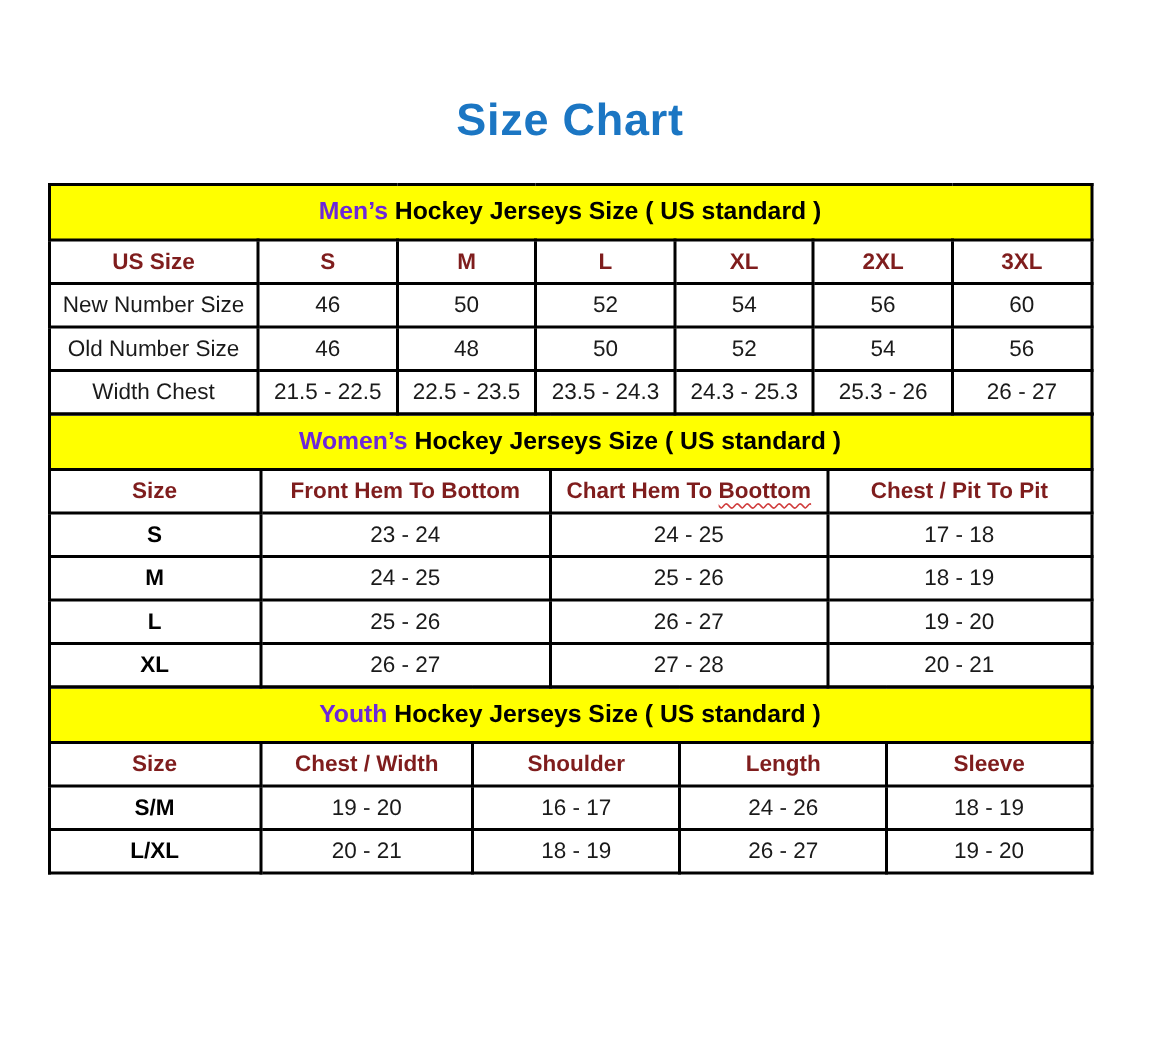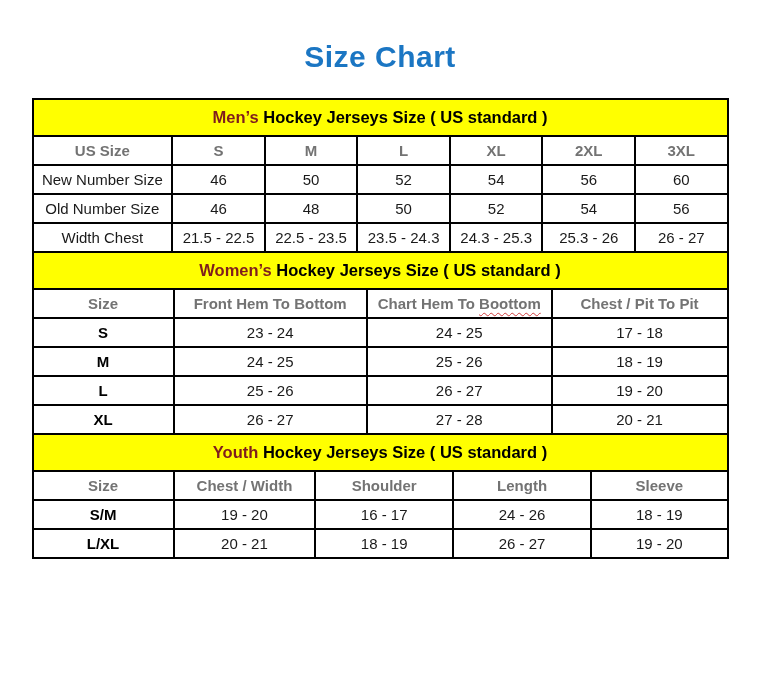--- a/index.html
+++ b/index.html
@@ -3,21 +3,21 @@
 <meta charset="utf-8">
 <style>
   html, body { margin: 0; padding: 0; }
   body {
     width: 776px; height: 692px;
     background: #ffffff;
     font-family: "Liberation Sans", "DejaVu Sans", sans-serif;
     color: #1a1a1a;
     overflow: hidden;
   }
-  .page { width: 760px; height: 692px; padding-top: 40px; box-sizing: border-box; }
+  .page { width: 760px; height: 692px; padding-top: 64px; box-sizing: border-box; }
   .page-title {
     margin: 0; text-align: center;
     font-size: 30px; font-weight: bold; letter-spacing: 0.5px;
     color: #1b76c3;
   }
   .tables-wrap { width: 697px; margin: 24px auto 0 auto; }
   table.size-table {
     width: 100%;
     border-collapse: collapse;
     table-layout: fixed;
@@ -28,22 +28,22 @@
     text-align: center; vertical-align: middle;
     font-size: 15px; height: 25px; padding: 1px 2px;
     background: #ffffff;
     overflow: hidden; white-space: nowrap;
   }
   tr.band-row td {
     background: #ffff00;
     height: 33px;
     font-size: 16.5px; font-weight: bold; color: #000000;
   }
-  tr.band-row .hl { color: #7f1d1d; }
-  tr.head-row th { font-weight: bold; color: #737373; }
+  tr.band-row .hl { color: #6d28d9; }
+  tr.head-row th { font-weight: bold; color: #7f1d1d; }
   td.row-label-bold { font-weight: bold; color: #000000; }
   .squiggle {
     text-decoration: underline;
     text-decoration-style: wavy;
     text-decoration-color: #d03c3c;
     text-decoration-thickness: 1px;
     text-underline-offset: 3px;
   }
 </style>
 </head>

